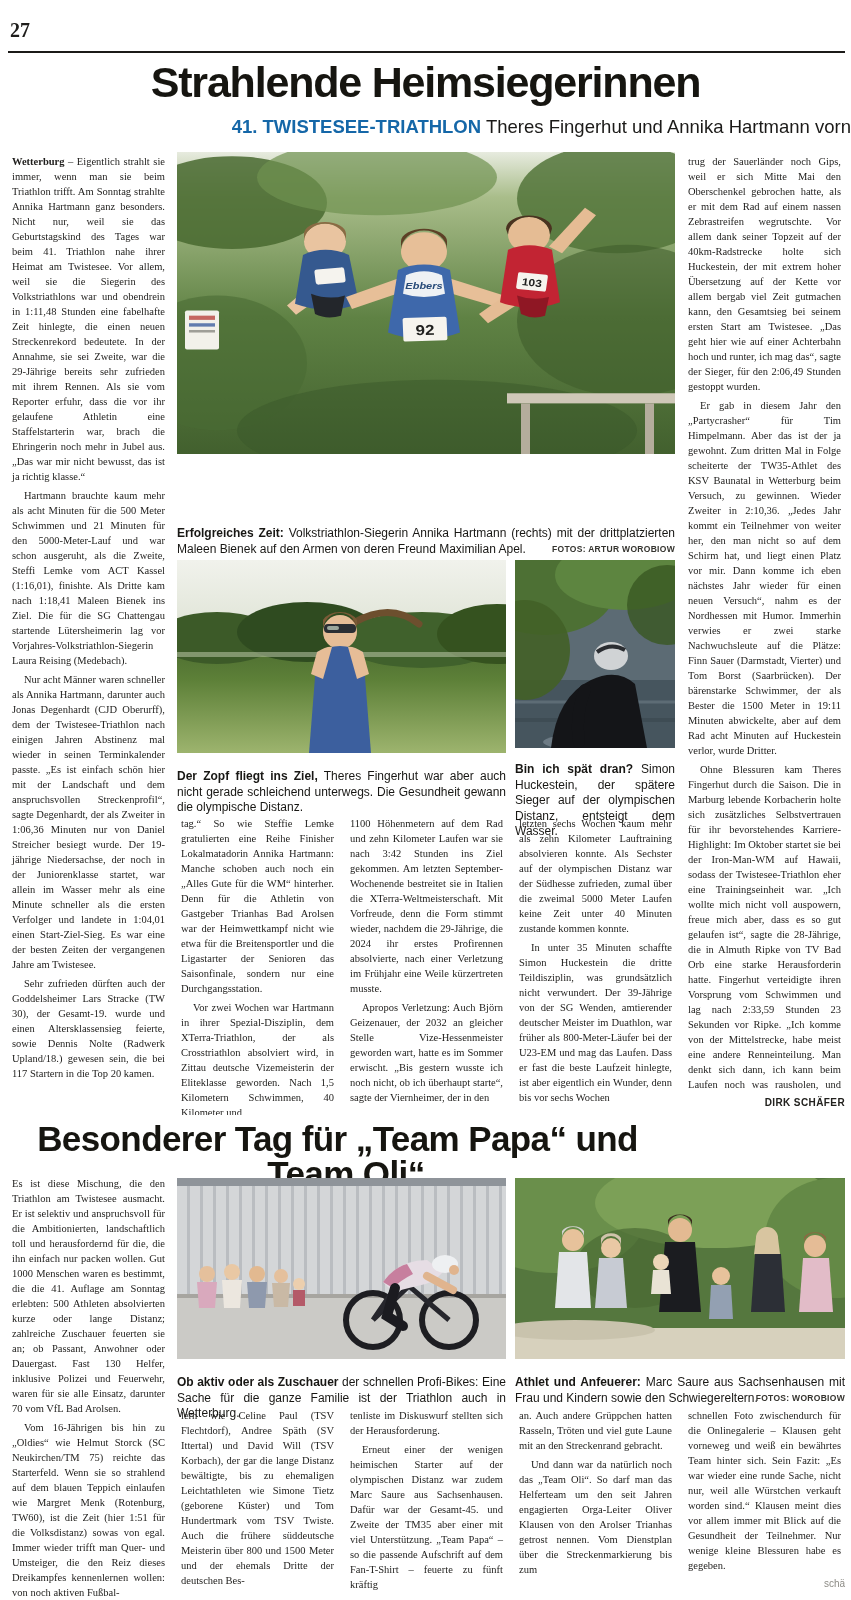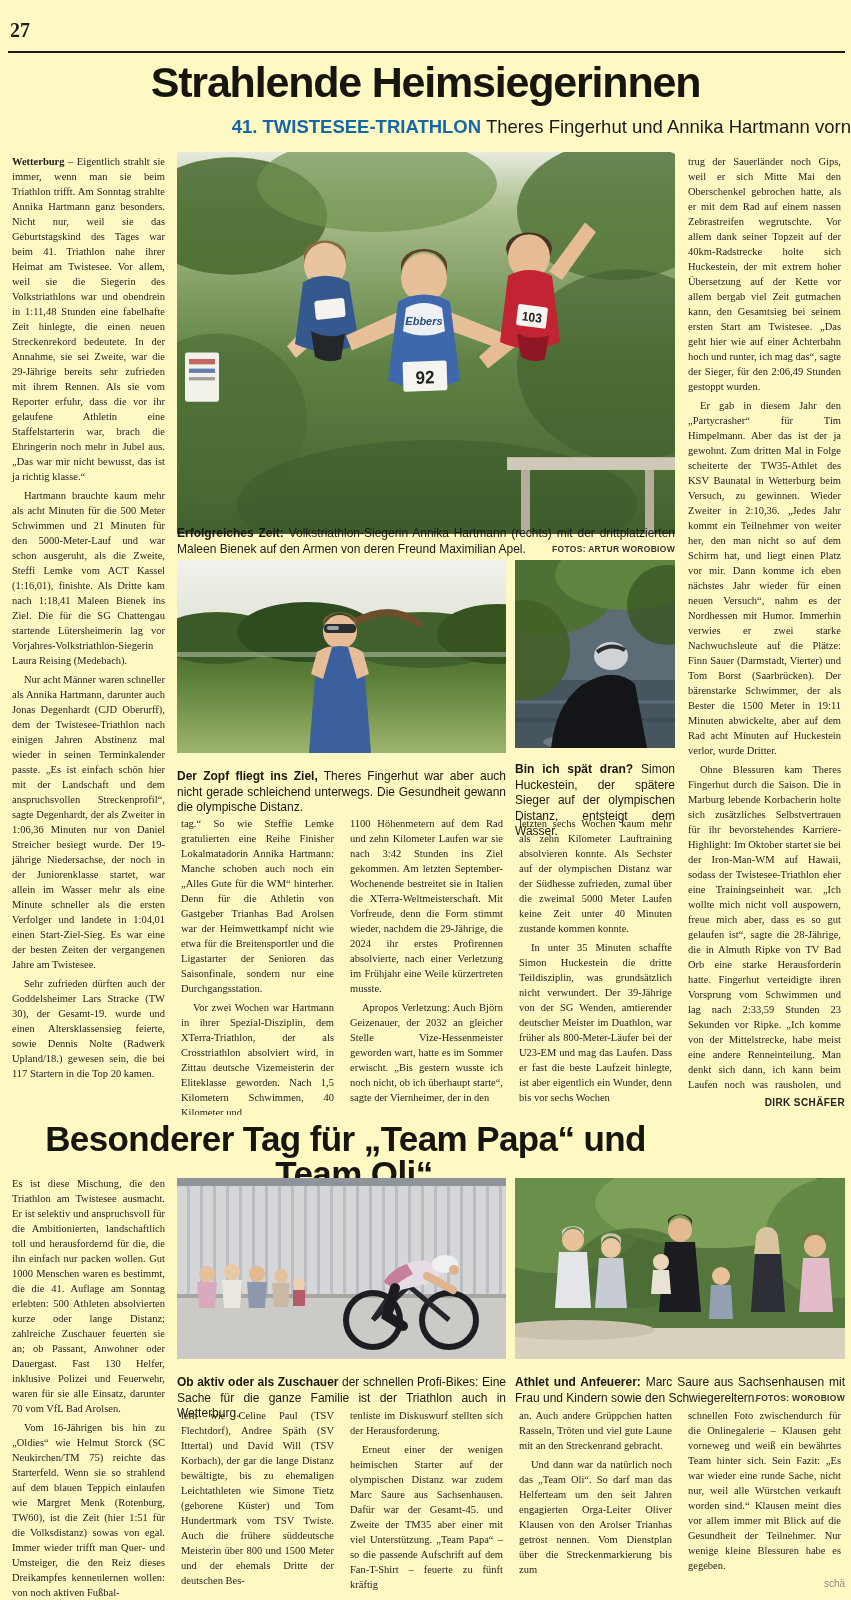--- a/index.html
+++ b/index.html
@@ -1,50 +1,50 @@
 <!DOCTYPE html>
 <html lang="de" style="--kicker_blue: #1567a8; --ink: #1e1d1b;"><head>
 <meta charset="utf-8">
 <style>
   html,body{margin:0;padding:0;background:#6e6e6e;}
-  .page{position:relative;width:851px;height:1600px;margin:0 auto;background:#fef9c3;
+  .page{position:relative;width:851px;height:1600px;margin:0 auto;background:#ffffff;
         font-family:"Liberation Serif",serif;color:var(--ink,#1e1d1b);overflow:hidden;}
   .abs{position:absolute;}
   
   .txt{font-size:10.5px;line-height:15px;text-align:justify;overflow:hidden;hyphens:auto;}
   .txt p{margin:4px;text-indent:12px;}
   .txt > p:first-child{text-indent:0;}
   .txt.fp p:first-child{text-indent:0;}
   .dl{font-weight:bold;}
   
   h1,h2{margin:0;font-family:"Liberation Sans",sans-serif;font-weight:700;text-align:center;color:#161510;}
   #headline1{left:0;top:60px;width:851px;font-size:43px;letter-spacing:-1.2px;line-height:1.05;}
   #kicker{left:0;top:116px;width:851px;margin:0;text-align:right;
           font-family:"Liberation Sans",sans-serif;font-size:18.5px;color:#1b1a18;}
   #kicker .tag{font-weight:700;color:var(--kicker_blue,#1567a8);}
-  #headline2{left:0;top:1121px;width:675px;font-size:35px;letter-spacing:-0.6px;line-height:1;margin-left:8px;}
+  #headline2{left:0;top:1121px;width:675px;font-size:35px;letter-spacing:-0.6px;line-height:1;}
   
   #pagenum{left:10px;top:19px;font-size:20px;font-weight:700;}
   #masthead{left:74px;top:5px;font-size:36px;font-weight:700;letter-spacing:.5px;}
   #hrule{left:8px;top:51px;width:837px;height:2px;background:#1b1a18;}
   
   .cap{font-family:"Liberation Sans",sans-serif;font-size:12px;line-height:15.5px;
        text-align:justify;color:#181714;}
   .cap .lead{font-weight:700;}
   .credit{display:block;text-align:right;font-size:8.5px;font-weight:700;
           letter-spacing:.3px;color:#35342f;margin-top:-15.5px;}
   .byline{text-align:right;font-family:"Liberation Sans",sans-serif;font-weight:700;
           font-size:10px;letter-spacing:.4px;color:#22211e;}
   .sig{text-align:right;font-family:"Liberation Sans",sans-serif;font-size:10px;color:#8d8c86;}
   
   .photo{overflow:hidden;background:#7d8b74;}
   .photo svg{display:block;width:100%;height:100%;}
   
   #col1  {left:8px;  top:150px; width:161px;height:938px;}
-  #photo1{left:177px;top:152px; width:498px;height:382px;}
+  #photo1{left:177px;top:152px; width:498px;height:302px;}
   #cap1  {left:177px;top:514px; width:498px;}
   #photo2{left:177px;top:560px; width:329px;height:193px;}
   #photo3{left:515px;top:560px; width:160px;height:188px;}
   #cap2  {left:177px;top:757px; width:329px;}
   #cap3  {left:515px;top:750px; width:160px;}
   #midc1 {left:177px;top:812px; width:161px;height:303px;}
   #midc2 {left:346px;top:812px; width:161px;height:303px;}
   #midc3 {left:515px;top:812px; width:161px;height:303px;}
   #col5  {left:684px;top:150px; width:161px;height:945px;}
   #bylinebox{left:684px;top:1097px;width:161px;}

